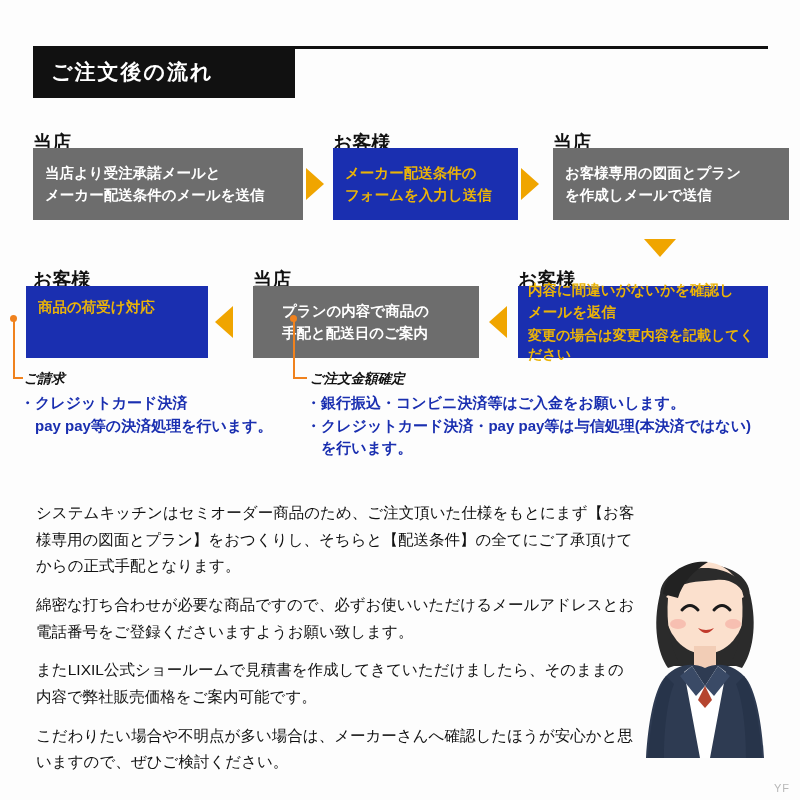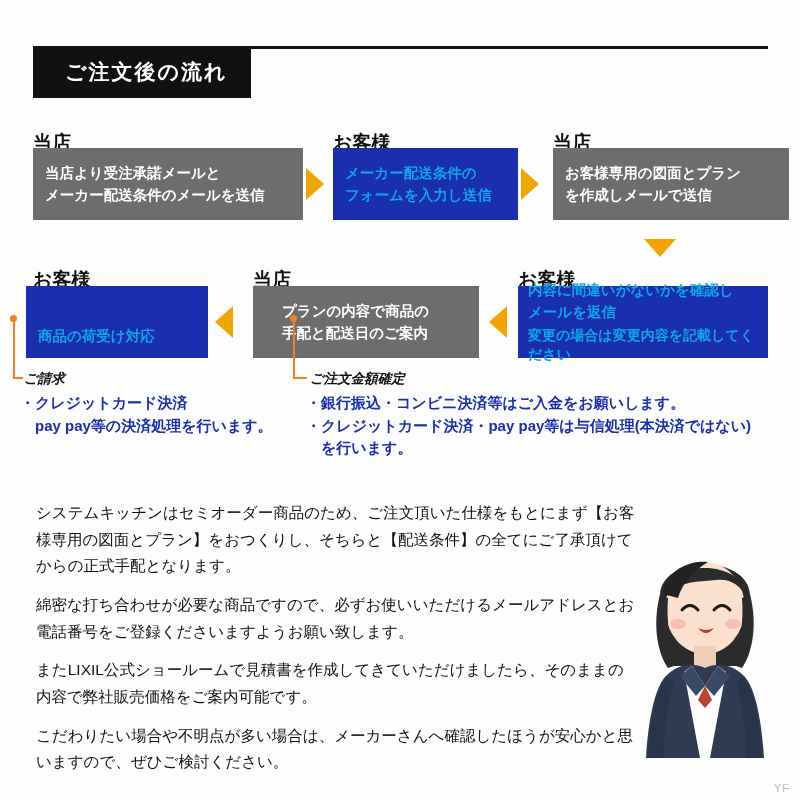--- a/index.html
+++ b/index.html
@@ -13,39 +13,39 @@
   }
   .frame{
     position:absolute;left:0;top:0;width:800px;height:800px;
     background:#fdfdfd;
   }
   
   .title-rule{
     position:absolute;left:33px;top:46px;width:735px;height:3px;background:#111;
   }
   .title-box{
-    position:absolute;left:33px;top:46px;width:218px;height:52px;
+    position:absolute;left:33px;top:46px;width:262px;height:52px;
     background:#111;color:#fff;
     display:flex;align-items:center;
-    padding-left:32px;box-sizing:border-box;
+    padding-left:18px;box-sizing:border-box;
     font-size:21px;letter-spacing:2px;font-weight:bold;
   }
   
   .cap{
     position:absolute;font-size:19px;font-weight:bold;color:#111;
   }
   
   .box{
     position:absolute;box-sizing:border-box;
     display:flex;flex-direction:column;justify-content:center;
     padding:10px 12px;
     font-size:14.5px;line-height:1.55;font-weight:bold;
   }
   .box.gray{background:#6d6d6d;color:#ffffff;}
-  .box.navy{background:#1a2fb0;color:#0ea5e9;}
+  .box.navy{background:#1a2fb0;color:#eab308;}
   .box .sub{font-size:14px;font-weight:bold;line-height:1.4;margin-top:2px;}
   
   .arrow-r{
     position:absolute;width:0;height:0;
     border-top:16px solid transparent;border-bottom:16px solid transparent;
     border-left:18px solid #f0a500;
   }
   .arrow-l{
     position:absolute;width:0;height:0;
     border-top:16px solid transparent;border-bottom:16px solid transparent;
@@ -103,21 +103,21 @@
 
   <div class="cap" style="left:553px;top:130px;">当店</div>
   <div class="box gray" style="left:553px;top:148px;width:236px;height:72px;">
     <span>お客様専用の図面とプラン</span>
     <span>を作成しメールで送信</span>
   </div>
 
   <div class="arrow-d" style="left:644px;top:239px;"></div>
 
   <div class="cap" style="left:33px;top:267px;">お客様</div>
-  <div class="box navy" style="left:26px;top:286px;width:182px;height:72px;justify-content:flex-end;font-family:Liberation Mono, monospace;">
+  <div class="box navy" style="left:26px;top:286px;width:182px;height:72px;justify-content:flex-start;">
     <span>商品の荷受け対応</span>
   </div>
 
   <div class="arrow-l" style="left:215px;top:306px;"></div>
 
   <div class="cap" style="left:253px;top:267px;">当店</div>
   <div class="box gray" style="left:253px;top:286px;width:226px;height:72px;padding-left:29px;">
     <span>プランの内容で商品の</span>
     <span>手配と配送日のご案内</span>
   </div>

